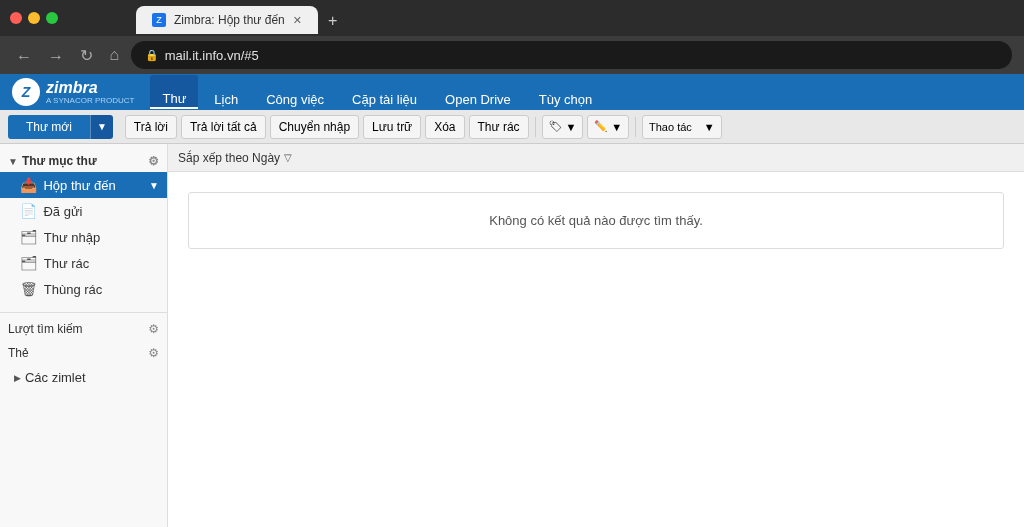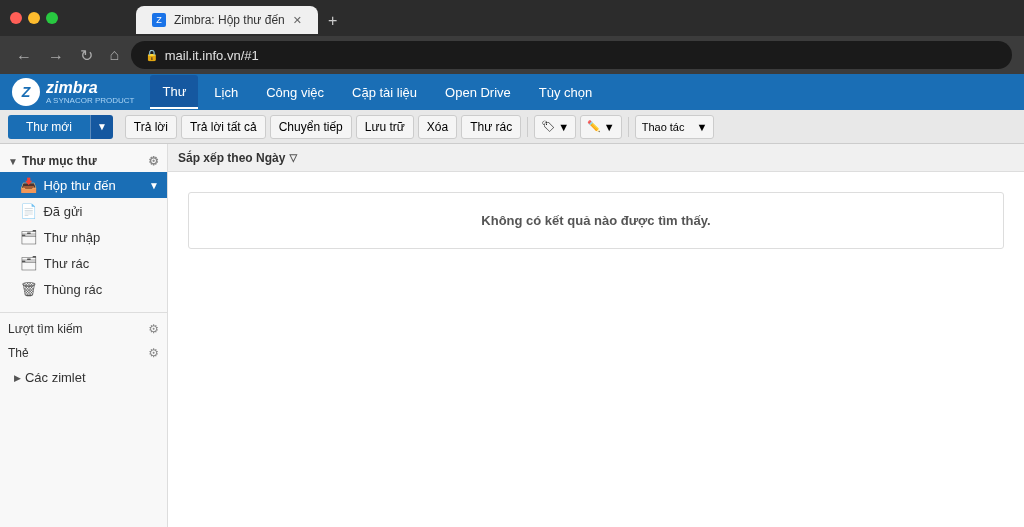--- a/index.html
+++ b/index.html
@@ -30,21 +30,21 @@
     
     .app { height: calc(527px - 74px); display: flex; flex-direction: column; }
 
     
     .top-nav { background: #1a6eb5; height: 36px; display: flex; align-items: center; padding: 0 12px; gap: 4px; }
     .zimbra-logo { display: flex; align-items: center; gap: 6px; margin-right: 12px; }
     .zimbra-logo-circle { width: 28px; height: 28px; background: white; border-radius: 50%; display: flex; align-items: center; justify-content: center; overflow: hidden; }
     .zimbra-z { font-size: 14px; font-weight: bold; color: #1a6eb5; font-style: italic; }
     .zimbra-text { color: white; font-size: 16px; font-weight: bold; font-style: italic; }
     .zimbra-subtitle { color: #aad4f5; font-size: 8px; display: block; line-height: 1; }
-    .nav-tab { color: white; padding: 16px 12px; font-size: 13px; cursor: pointer; border-radius: 3px 3px 0 0; height: 25px; display: flex; align-items: center; }
+    .nav-tab { color: white; padding: 16px 12px; font-size: 13px; cursor: pointer; border-radius: 3px 3px 0 0; height: 25px; display: flex; }
     .nav-tab.active { background: #1558a0; border-bottom: 2px solid white; }
 
     
     .toolbar { background: #e8e8e8; height: 34px; display: flex; align-items: center; padding: 0 8px; gap: 4px; border-bottom: 1px solid #ccc; }
     .btn-new-arrow { background: #1558a0; border-left: 1px solid rgba(255,255,255,0.3); padding: 4px 6px; height: 24px; display: flex; align-items: center; border-radius: 0 3px 3px 0; cursor: pointer; color: white; font-size: 10px; }
     .btn-new-main { background: #1a6eb5; padding: 4px 18px; height: 24px; display: flex; align-items: center; border-radius: 3px 0 0 3px; cursor: pointer; color: white; font-size: 12px; border: none; }
     .new-btn-wrapper { display: flex; margin-right: 8px; }
     .toolbar-btn { background: #f5f5f5; border: 1px solid #ccc; border-radius: 3px; padding: 3px 8px; font-size: 12px; cursor: pointer; height: 24px; display: flex; align-items: center; gap: 3px; }
     .toolbar-separator { width: 1px; background: #ccc; height: 20px; margin: 0 2px; }
     .toolbar-icon-btn { background: #f5f5f5; border: 1px solid #ccc; border-radius: 3px; padding: 3px 6px; cursor: pointer; height: 24px; display: flex; align-items: center; font-size: 11px; }
@@ -64,21 +64,21 @@
     .sidebar-item.active .item-icon { color: white; }
     .item-icon { font-size: 14px; color: #555; flex-shrink: 0; }
     .folder-name { flex: 1; }
     .collapse-arrow { font-size: 10px; color: white; }
     .sidebar-divider { height: 1px; background: #ddd; margin: 4px 0; }
     .sidebar-section-title { display: flex; align-items: center; justify-content: space-between; padding: 5px 8px; font-size: 12px; color: #333; font-weight: normal; cursor: pointer; }
     .collapse-icon { font-size: 9px; color: #555; }
     .zimlet-item { display: flex; align-items: center; padding: 5px 8px 5px 14px; cursor: pointer; font-size: 13px; color: #333; gap: 4px; }
 
     
-    .content-area { flex: 1; background: white; display: flex; flex-direction: column; font-weight: bold; }
+    .content-area { flex: 1; background: white; display: flex; flex-direction: column; }
     .sort-bar { display: flex; align-items: center; padding: 4px 10px; background: #f0f0f0; border-bottom: 1px solid #ddd; font-size: 12px; color: #333; height: 28px; gap: 4px; }
     .sort-label { cursor: pointer; display: flex; align-items: center; gap: 4px; }
     .sort-arrow { font-size: 10px; color: #555; }
     .email-list { flex: 1; background: white; }
     .empty-message { display: flex; align-items: center; justify-content: center; padding: 20px; border: 1px solid #ddd; margin: 20px; border-radius: 3px; background: white; color: #555; font-size: 13px; }
   </style>
 </head>
 <body>
 
 <div class="browser-chrome">
@@ -101,21 +101,21 @@
     </div>
   </div>
 
   <div class="address-bar">
     <button class="nav-btn">←</button>
     <button class="nav-btn">→</button>
     <button class="nav-btn">↻</button>
     <button class="nav-btn">⌂</button>
     <div class="address-input">
       <span class="lock-icon">🔒</span>
-      <span class="address-text">mail.it.info.vn/#1</span>
+      <span class="address-text">mail.it.info.vn/#5</span>
     </div>
   </div>
 </div>
 
 <div class="app">
 
   <div class="top-nav">
     <div class="zimbra-logo">
       <div class="zimbra-logo-circle">
         <span class="zimbra-z">Z</span>
@@ -145,21 +145,21 @@
     </div>
   </div>
 
   <div class="toolbar">
     <div class="new-btn-wrapper">
       <button class="btn-new-main">Thư mới</button>
       <div class="btn-new-arrow">▼</div>
     </div>
     <button class="toolbar-btn">Trả lời</button>
     <button class="toolbar-btn">Trả lời tất cả</button>
-    <button class="toolbar-btn">Chuyển tiếp</button>
+    <button class="toolbar-btn">Chuyển nhập</button>
     <button class="toolbar-btn">Lưu trữ</button>
     <button class="toolbar-btn">Xóa</button>
     <button class="toolbar-btn">Thư rác</button>
     <div class="toolbar-separator"></div>
     <div class="toolbar-icon-btn" style="gap:3px;">
       <span>🏷</span>
       <span>▼</span>
     </div>
     <div class="toolbar-icon-btn" style="gap:3px;">
       <span>✏️</span>

